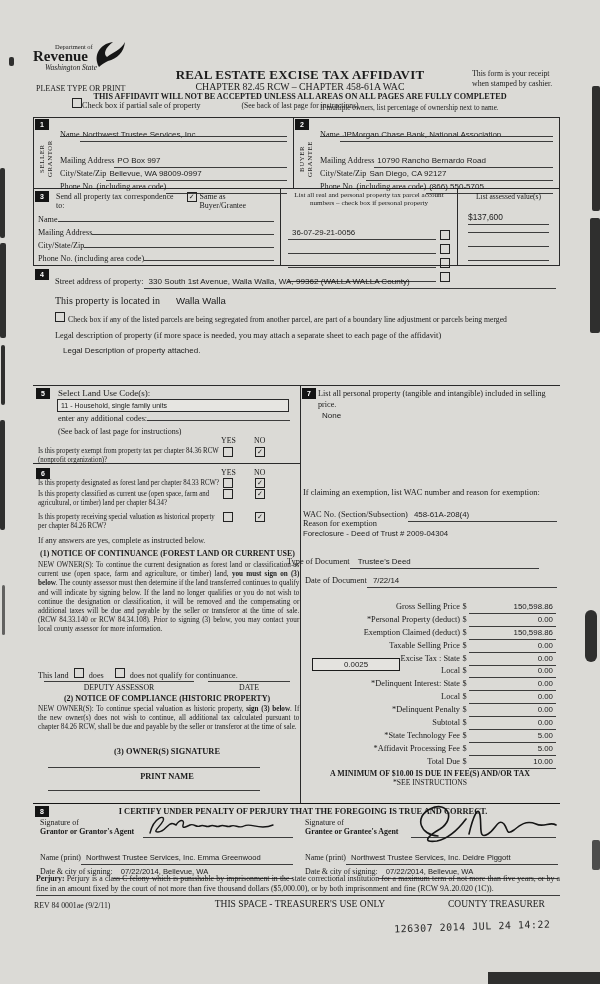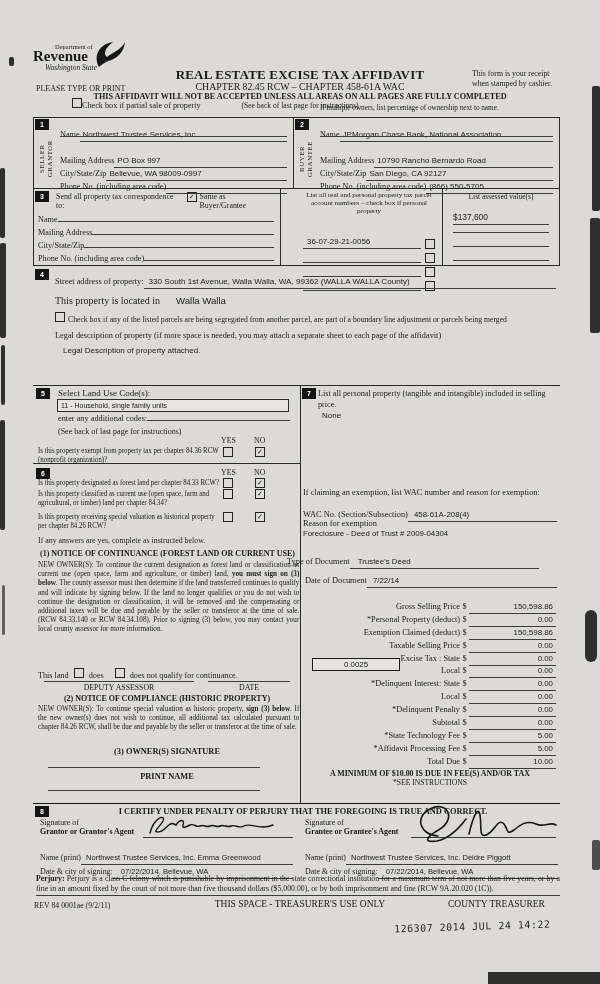--- a/index.html
+++ b/index.html
@@ -135,21 +135,21 @@
     </div>
     <div class="frow">
       <span class="lab">City/State/Zip</span>
         <span class="grow ul"></span>
     </div>
     <div class="frow">
       <span class="lab">Phone No. (including area code)</span>
         <span class="grow ul"></span>
     </div>
   </div>
-  <div style="position:relative;width:163px;border-left:1.2px solid #2a2a2a;border-right:1.2px solid #2a2a2a;padding:2px 7px 0 22px;box-sizing:border-box">
+  <div style="position:relative;width:178px;border-left:1.2px solid #2a2a2a;border-right:1.2px solid #2a2a2a;padding:2px 7px 0 7px;box-sizing:border-box">
     <div class="ctr" style="font-size:7.1px;line-height:8.2px">List all real and personal property tax parcel account numbers – check box if personal property</div>
     <div class="fl" style="margin-top:20px;height:13px;align-items:flex-end;gap:4px">
       <span class="grow ul"><span class="sans" style="font-size:7.9px;padding-left:4px">36-07-29-21-0056</span></span>
       <span class="cb"></span>
     </div>
     <div class="fl" style="height:14px;align-items:flex-end;gap:4px">
       <span class="grow ul"></span>
         <span class="cb"></span>
     </div>
     <div class="fl" style="height:14px;align-items:flex-end;gap:4px">

